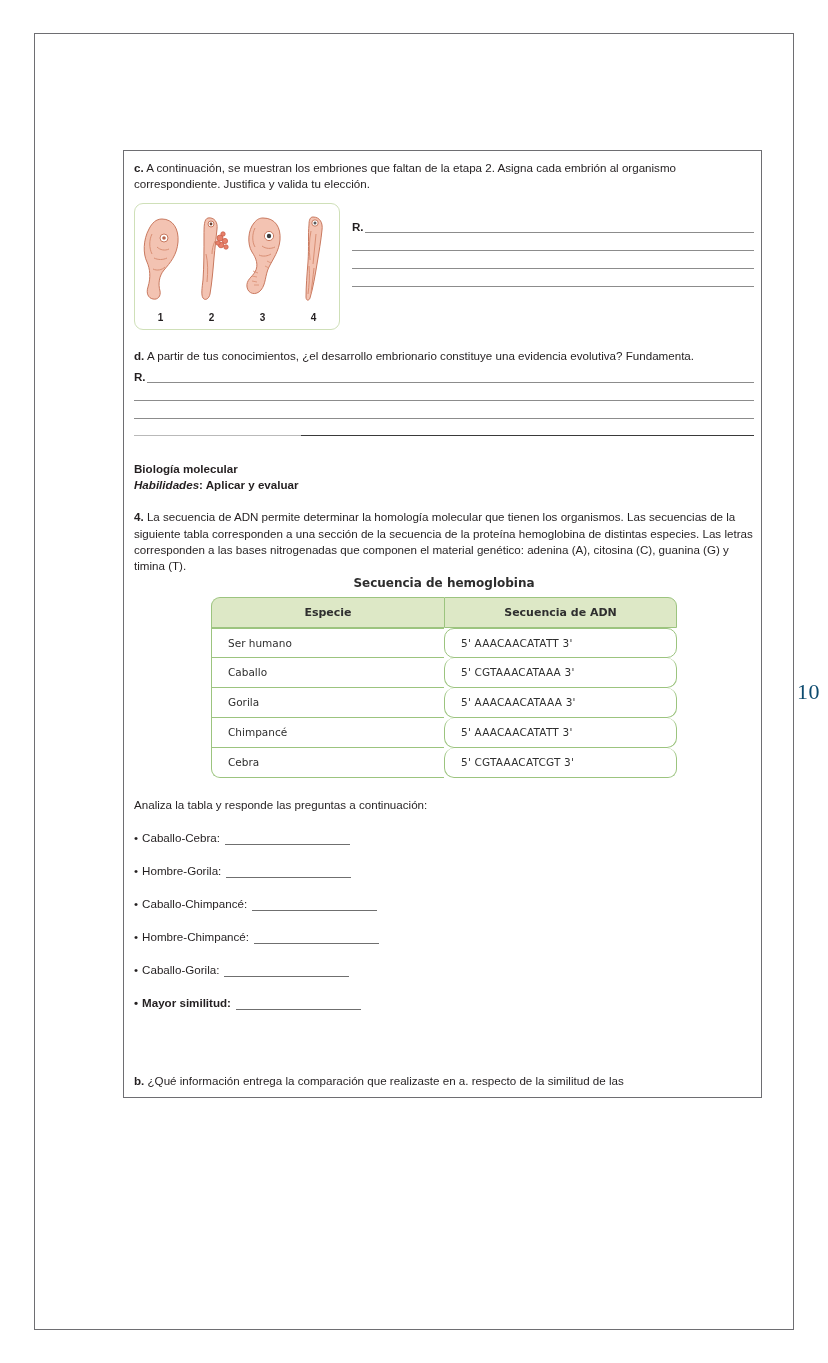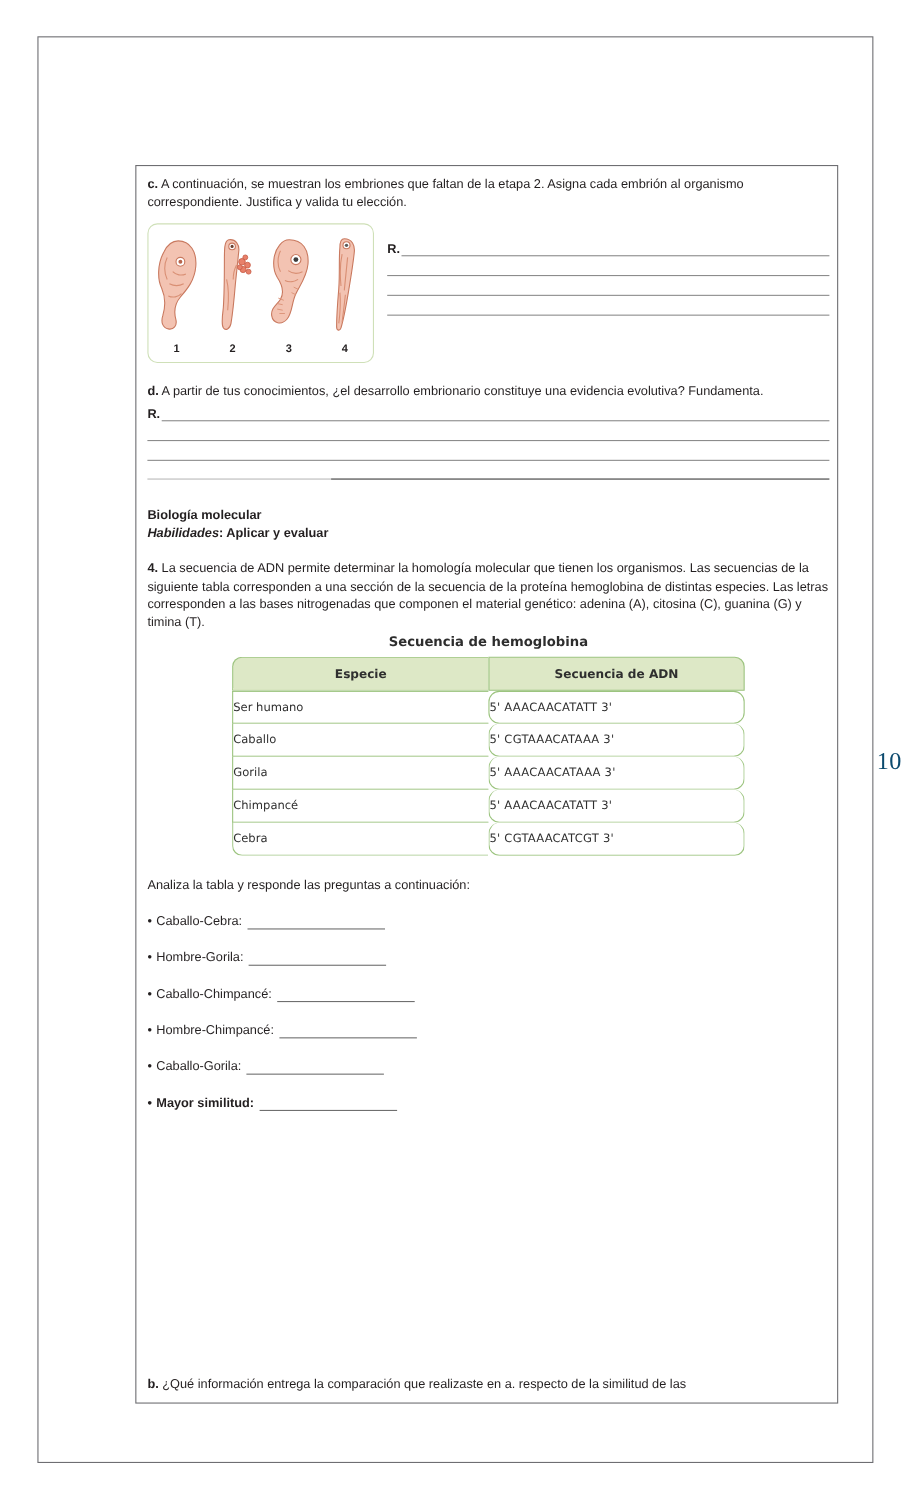--- a/index.html
+++ b/index.html
@@ -25,21 +25,21 @@
     height: 1297px;
     border: 1px solid #6e6e72;
     box-sizing: border-box;
     background: #fff;
   }
   #inner-frame {
     position: absolute;
     left: 88px;
     top: 116px;
     width: 639px;
-    height: 1126px;
+    height: 948px;
     border: 1px solid #6e6e72;
     box-sizing: border-box;
     background: #fff;
     overflow: hidden;
   }
   #page-number {
     position: absolute;
     left: 762px;
     top: 645px;
     font-size: 22px;
@@ -170,21 +170,21 @@
     width: 466px;
     margin: 7px auto 0 auto;
     font-family: "DejaVu Sans", sans-serif;
     font-size: 10.5px;
     color: #2f2f2f;
     table-layout: fixed;
   }
   table.seq th, table.seq td {
     border: 1px solid #9cc47f;
     height: 30px;
-    padding: 0 0;
+    padding: 0 16px;
     box-sizing: border-box;
     background: #ffffff;
   }
   table.seq th {
     background: #dde8c6;
     font-weight: bold;
     color: #2f2f2f;
     font-size: 11px;
     height: 31px;
   }

